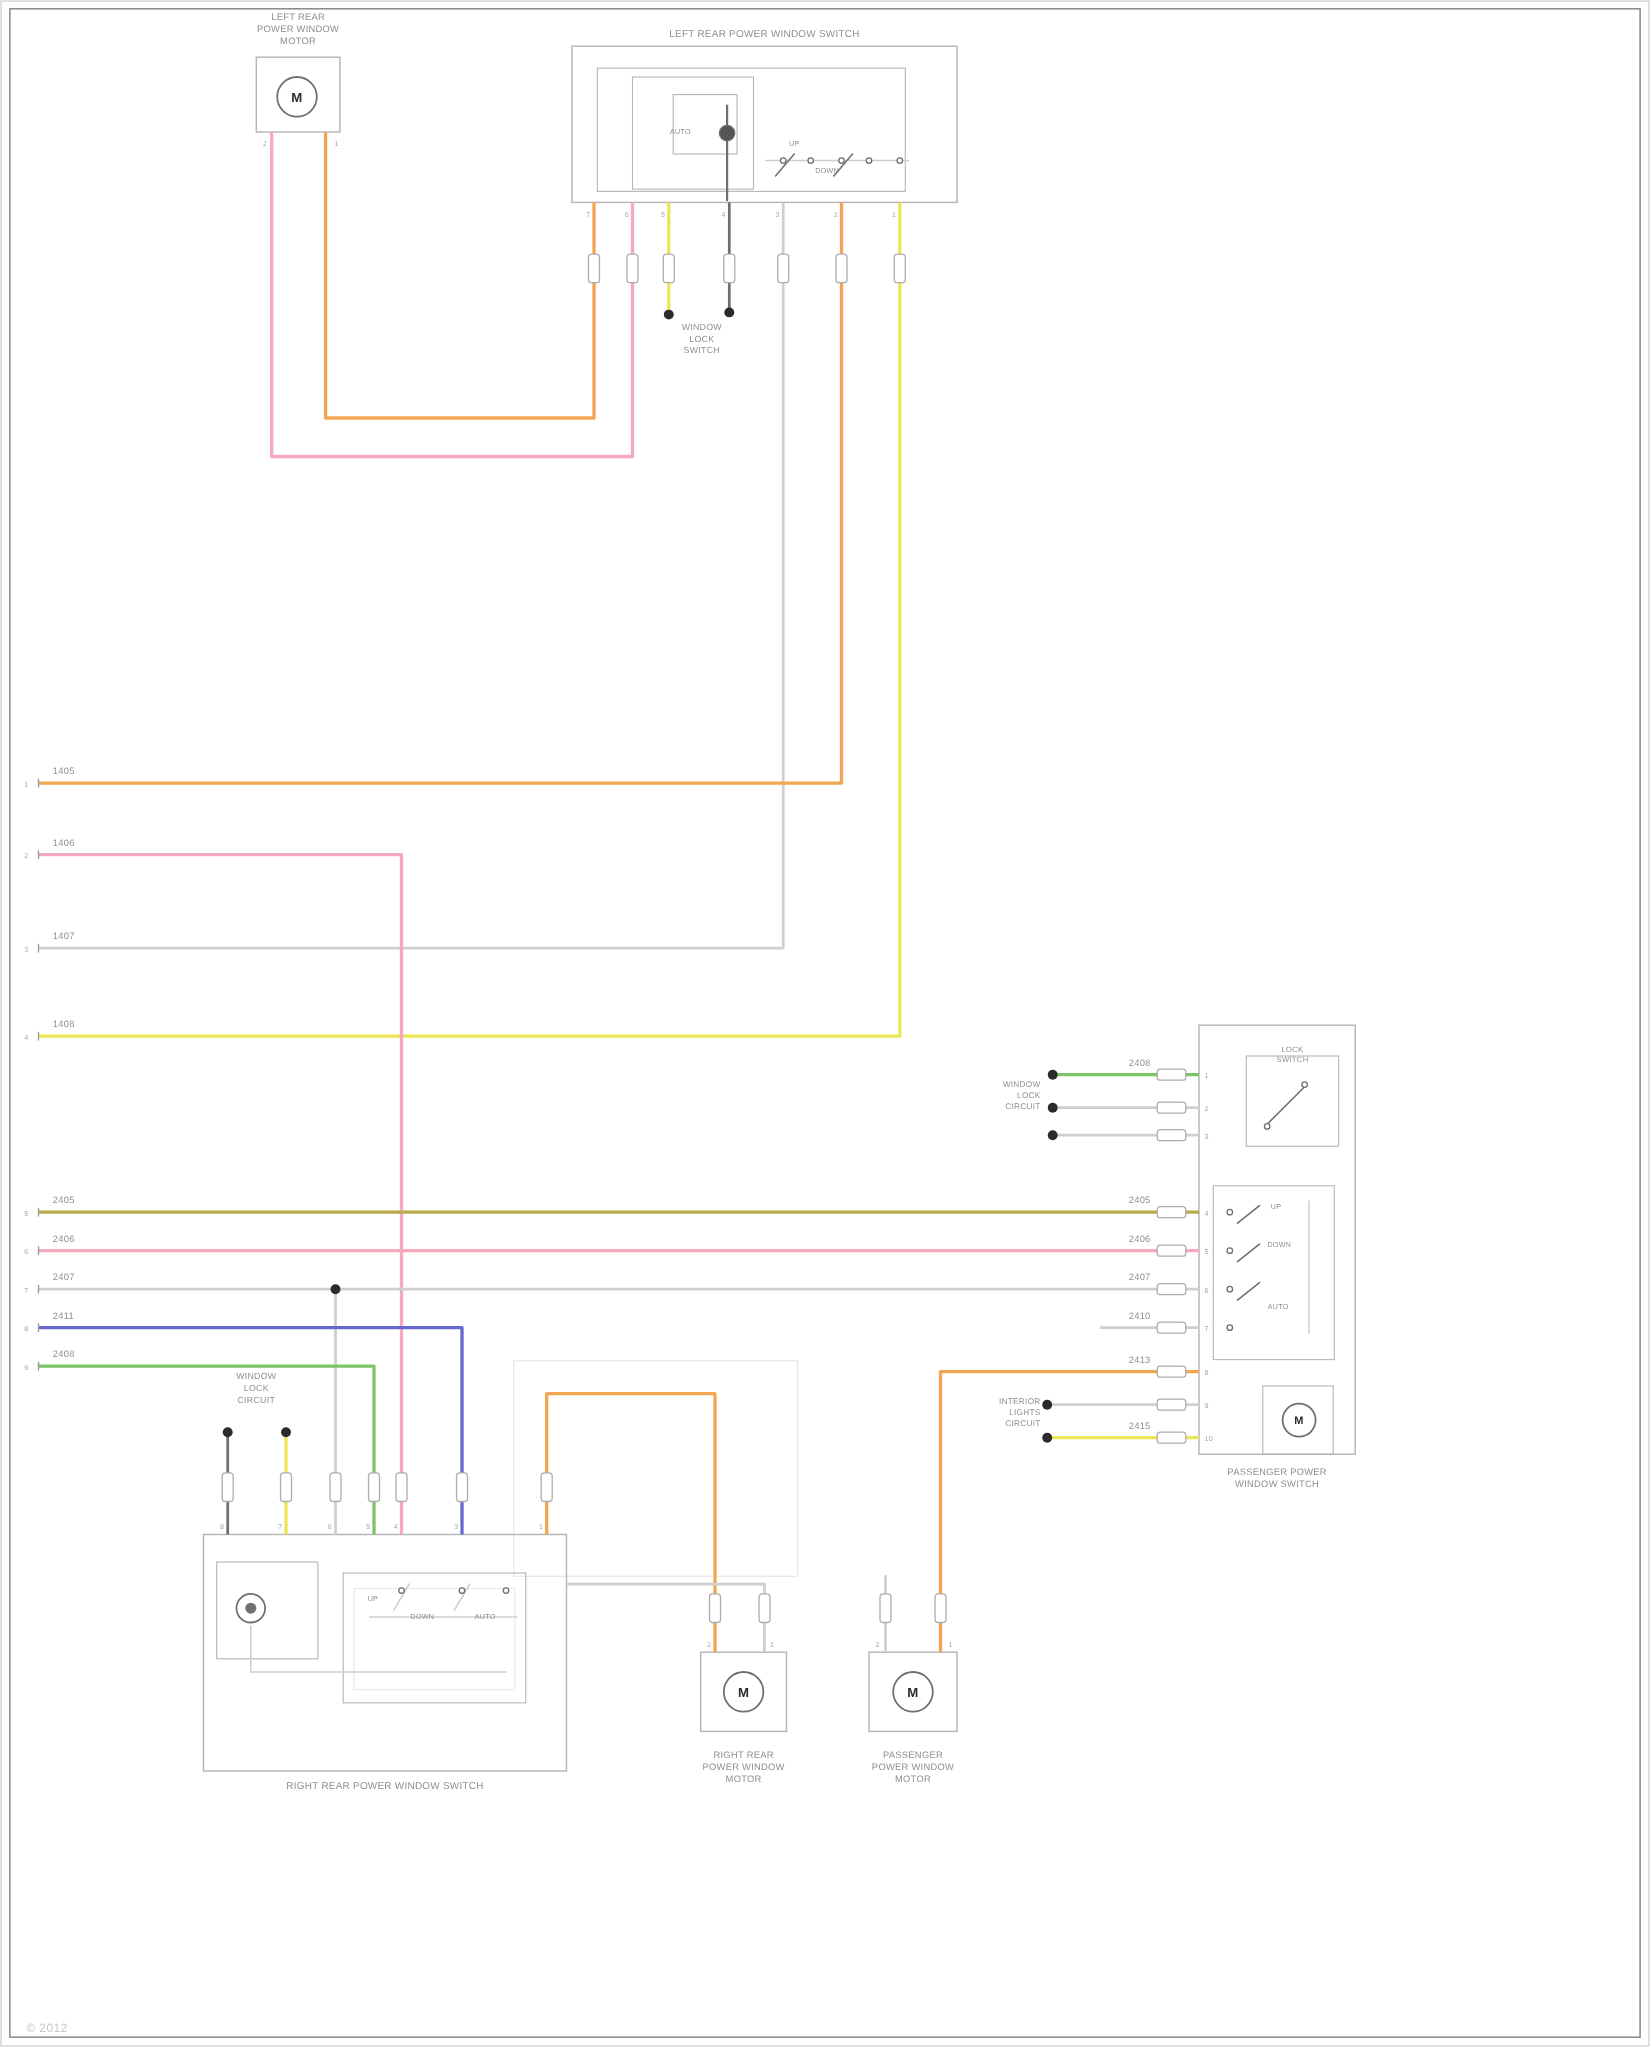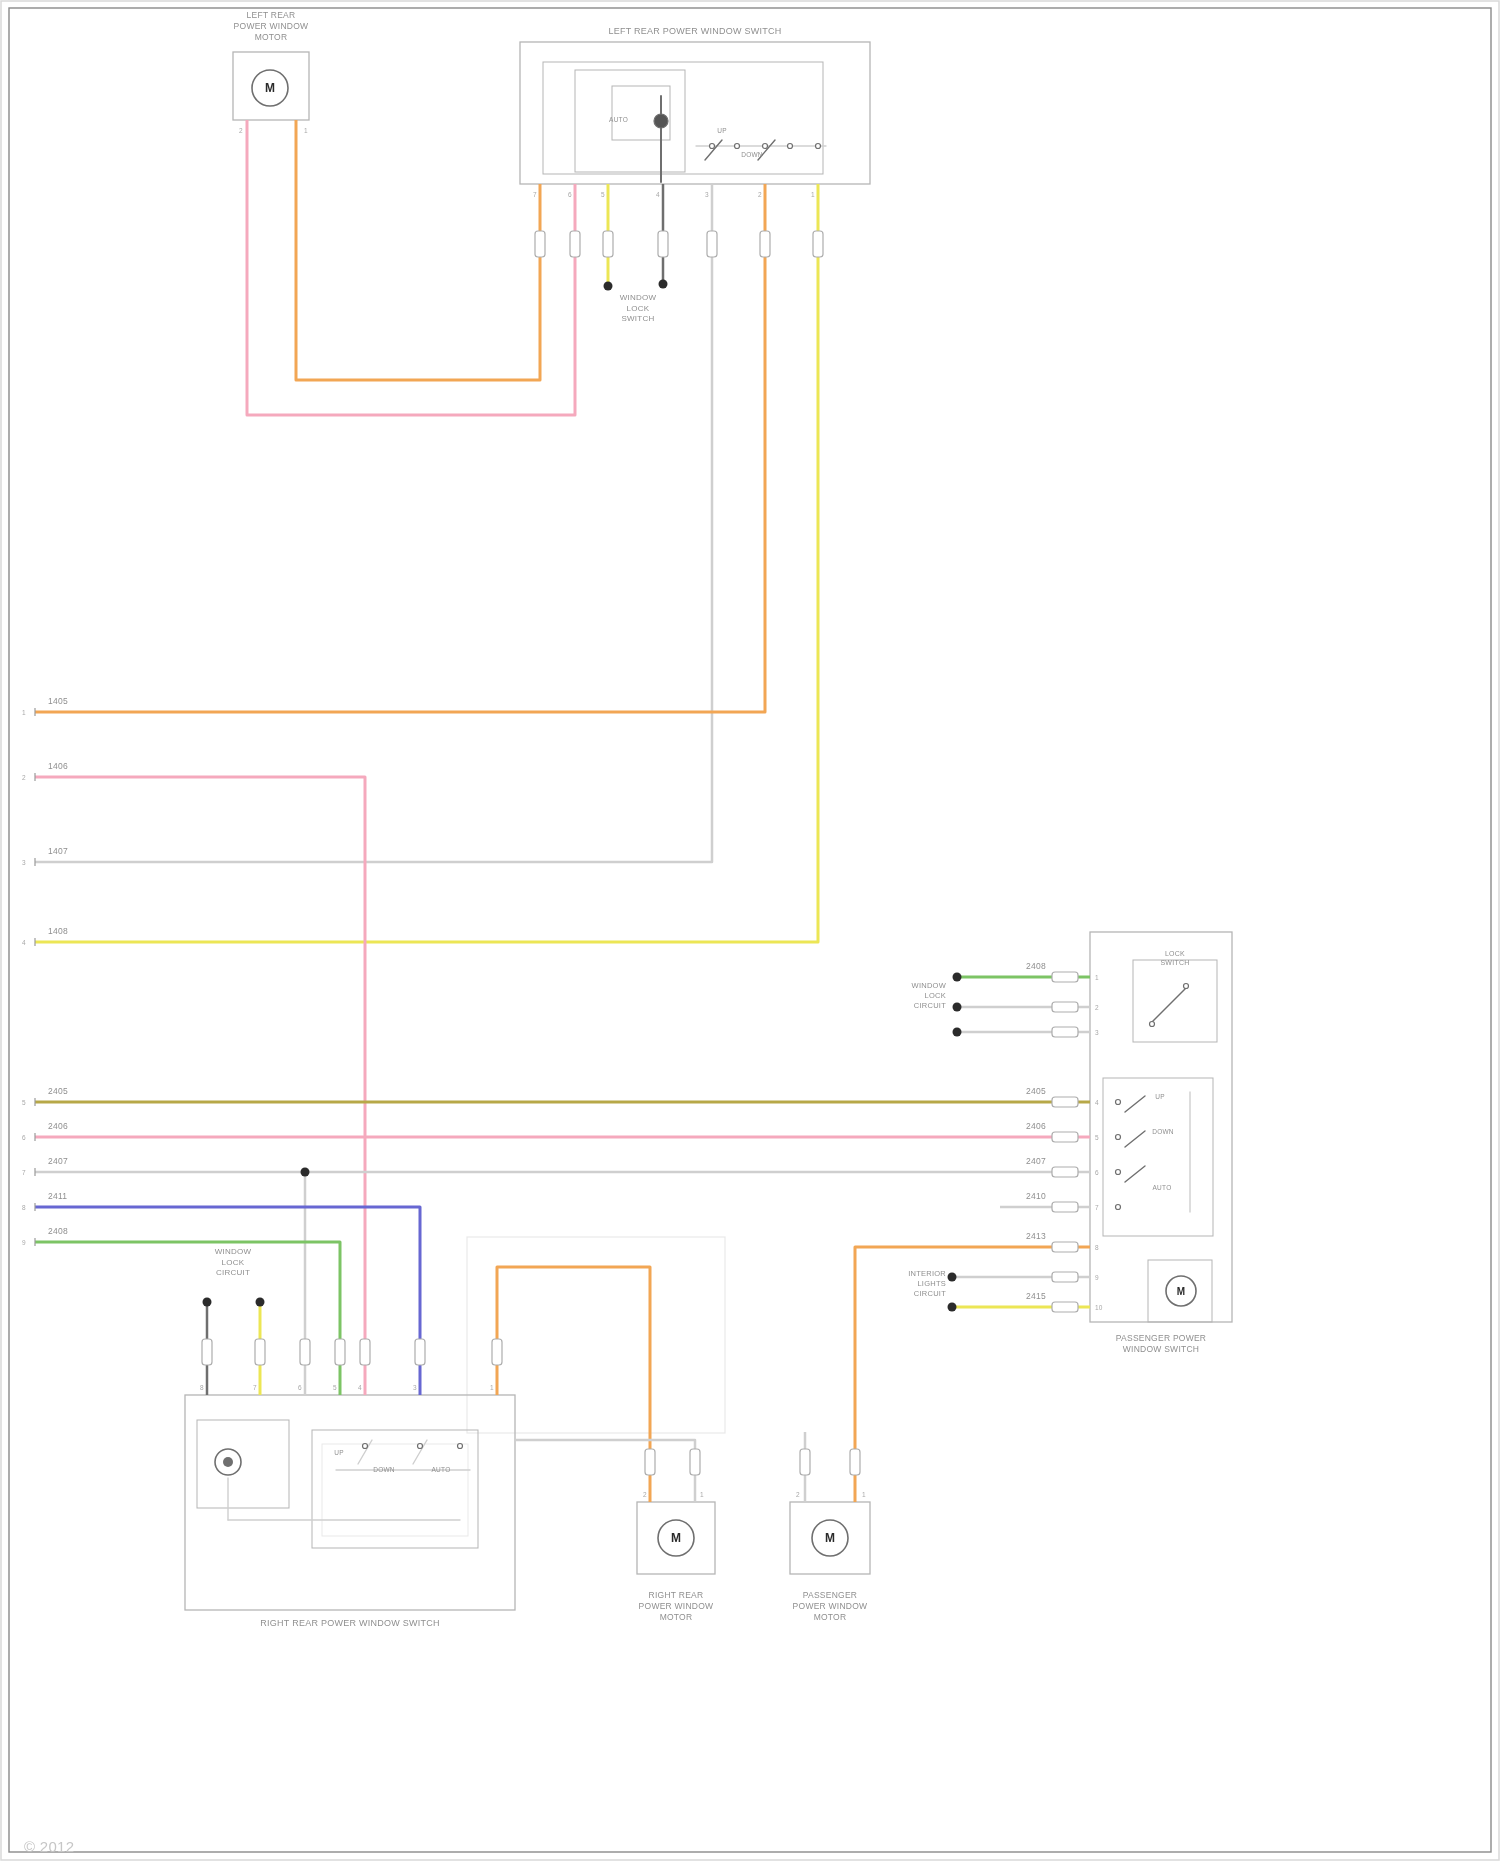--- a/index.html
+++ b/index.html
@@ -1,19 +1,19 @@
 <!DOCTYPE html>
 <html><head>
 <meta charset="utf-8">
 <style>
   html,body{margin:0;padding:0;background:#ffffff;}
   body{width:1500px;height:1861px;position:relative;font-family:"Liberation Sans",sans-serif;overflow:hidden;}
   #diagram{display:block;}
   #diagram text{font-family:"Liberation Sans",sans-serif;letter-spacing:.25px;}
-  .watermark{position:absolute;left:24px;top:1838px;font-size:15px;color:#c6c6c6;letter-spacing:.3px;}
+  .watermark{position:absolute;left:24px;top:1838px;font-size:11px;color:#c6c6c6;letter-spacing:.3px;}
 </style>
 </head>
 <body>
 
 <svg id="diagram" width="1500" height="1861" role="img" viewBox="0 0 1500 1861">
     <rect x="1" y="1" width="1498" height="1859" fill="none" stroke="#d9d9d9" stroke-width="1.5"></rect>
     <rect x="9" y="8" width="1482" height="1844" fill="none" stroke="#8a8a8a" stroke-width="1.4"></rect>
     <rect x="233" y="52" width="76" height="68" fill="none" stroke="#b5b5b5" stroke-width="1.3"></rect>
     <rect x="520" y="42" width="350" height="142" fill="none" stroke="#b5b5b5" stroke-width="1.3"></rect>
     <rect x="543" y="62" width="280" height="112" fill="none" stroke="#b5b5b5" stroke-width="1"></rect>

